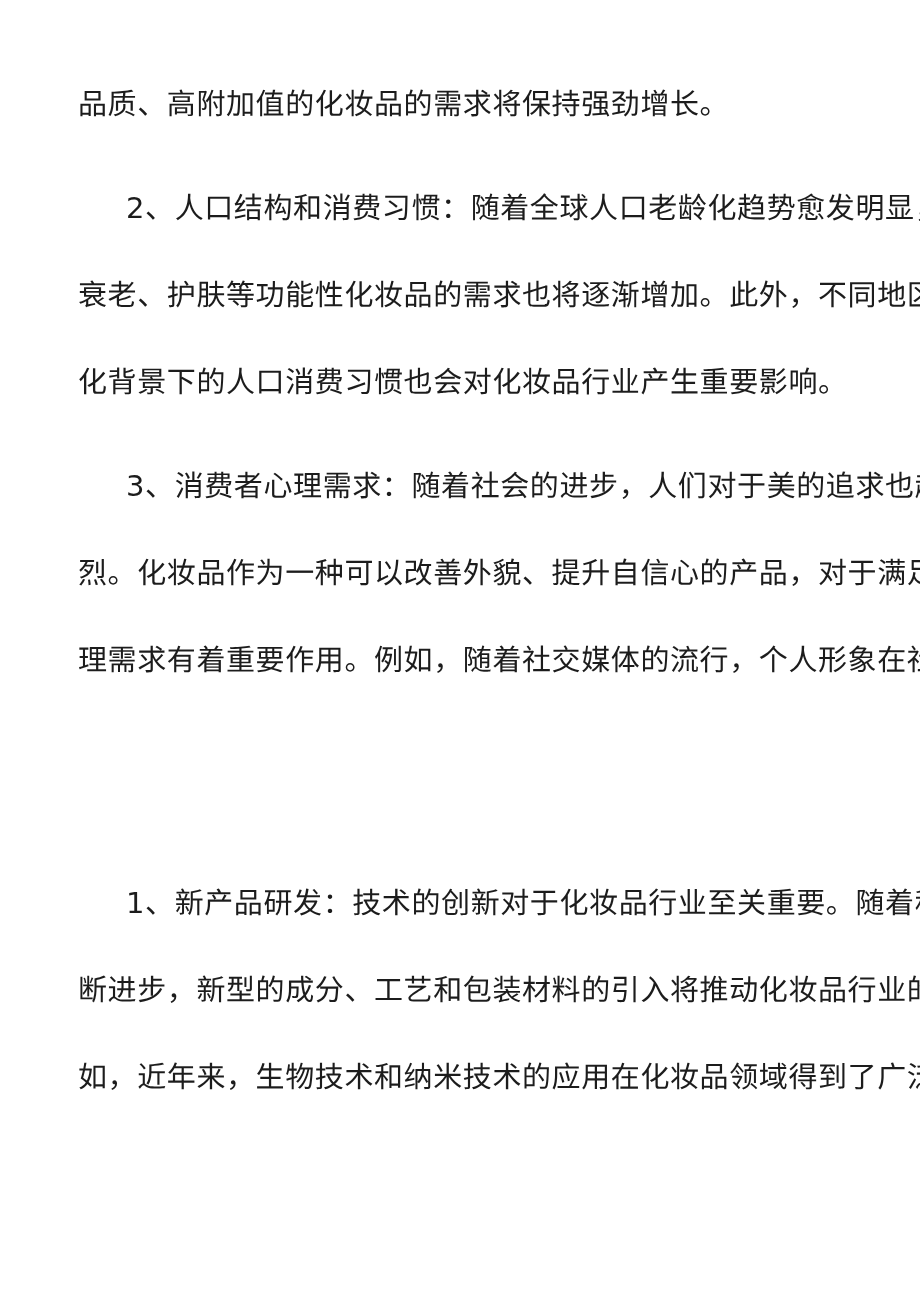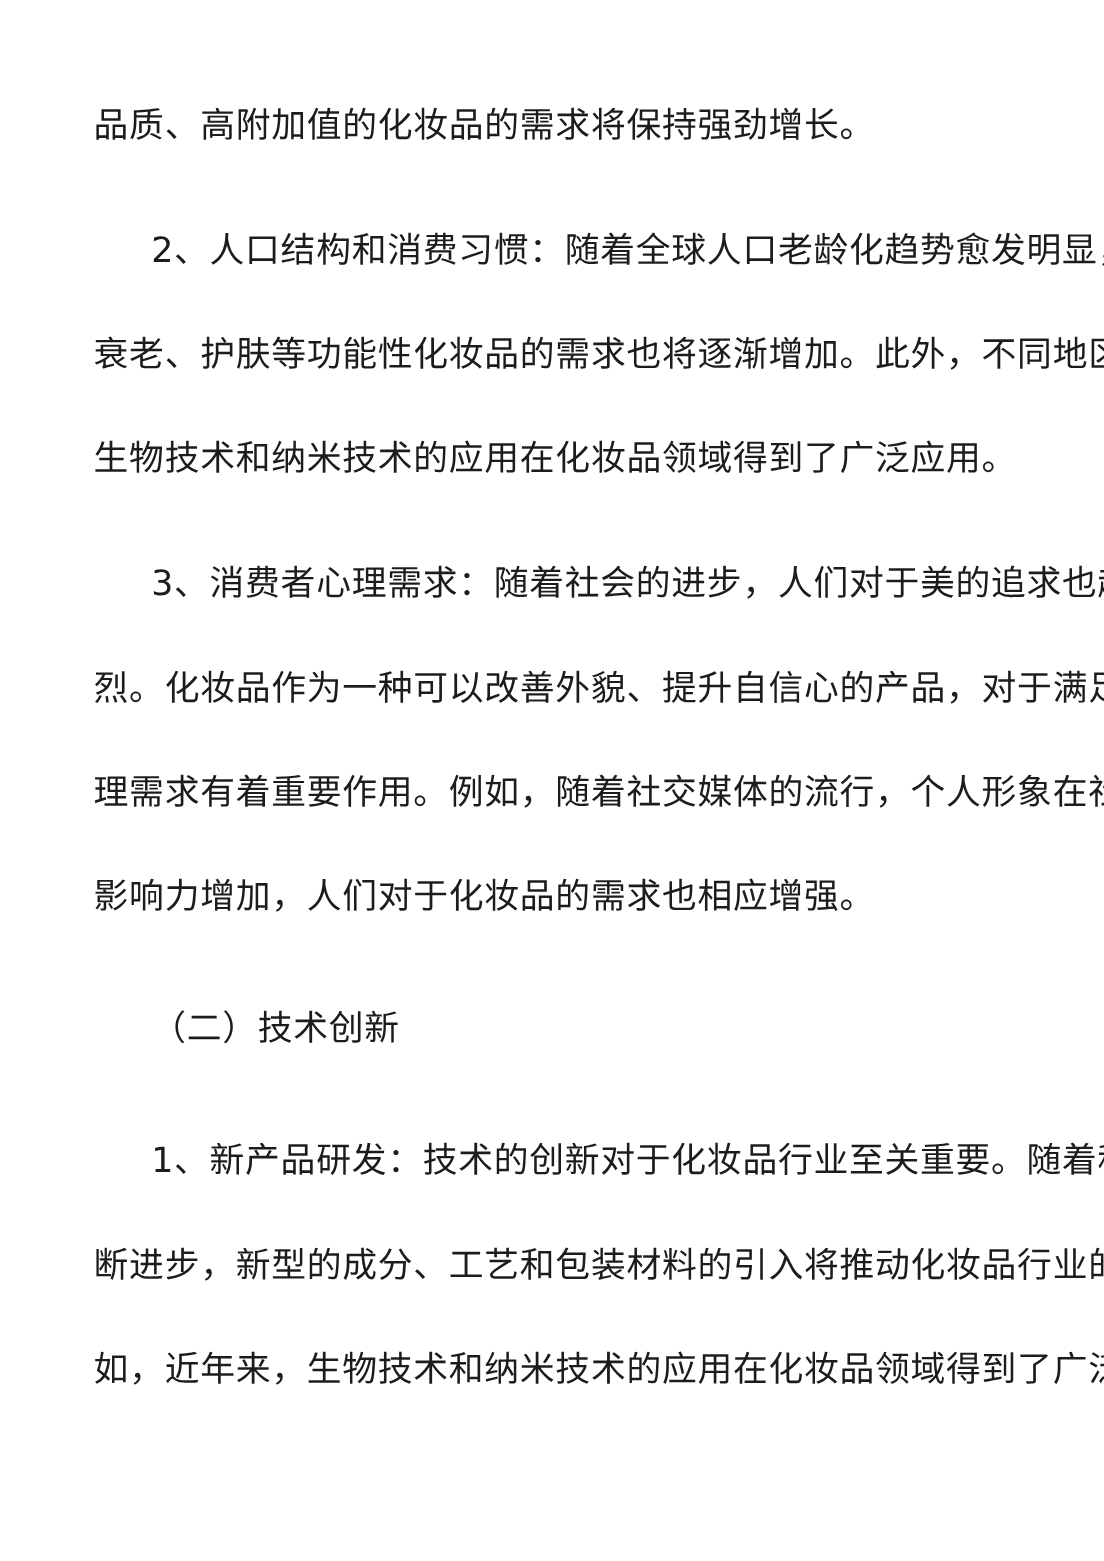--- a/index.html
+++ b/index.html
@@ -67,40 +67,36 @@
       <div class="line">品质、高附加值的化妆品的需求将保持强劲增长。</div>
     </div>
 
     <div class="gap-para"></div>
 
     <div class="para-block">
       <div class="line indent">2、人口结构和消费习惯：随着全球人口老龄化趋势愈发明显，对于抗</div>
       <div class="gap-line"></div>
       <div class="line">衰老、护肤等功能性化妆品的需求也将逐渐增加。此外，不同地区和不同文</div>
       <div class="gap-line"></div>
-      <div class="line">生物技术和纳米技术的应用在化妆品领域得到了广泛应用。</div>
+      <div class="line">化背景下的人口消费习惯也会对化妆品行业产生重要影响。</div>
     </div>
 
     <div class="gap-para"></div>
 
     <div class="para-block">
       <div class="line indent">3、消费者心理需求：随着社会的进步，人们对于美的追求也越来越强</div>
       <div class="gap-line"></div>
       <div class="line">烈。化妆品作为一种可以改善外貌、提升自信心的产品，对于满足消费者心</div>
       <div class="gap-line"></div>
       <div class="line">理需求有着重要作用。例如，随着社交媒体的流行，个人形象在社交圈中的</div>
       <div class="gap-line"></div>
-      <div class="line">影响力增加，人们对于化妆品的需求也相应增强。</div>
     </div>
 
     <div class="gap-sect"></div>
 
-    <div class="para-block">
-      <div class="line indent">（二）技术创新</div>
-    </div>
 
     <div class="gap-sect"></div>
 
     <div class="para-block">
       <div class="line indent">1、新产品研发：技术的创新对于化妆品行业至关重要。随着科技的不</div>
       <div class="gap-line"></div>
       <div class="line">断进步，新型的成分、工艺和包装材料的引入将推动化妆品行业的发展。例</div>
       <div class="gap-line"></div>
       <div class="line">如，近年来，生物技术和纳米技术的应用在化妆品领域得到了广泛应用，为</div>
       <div class="gap-line"></div>

